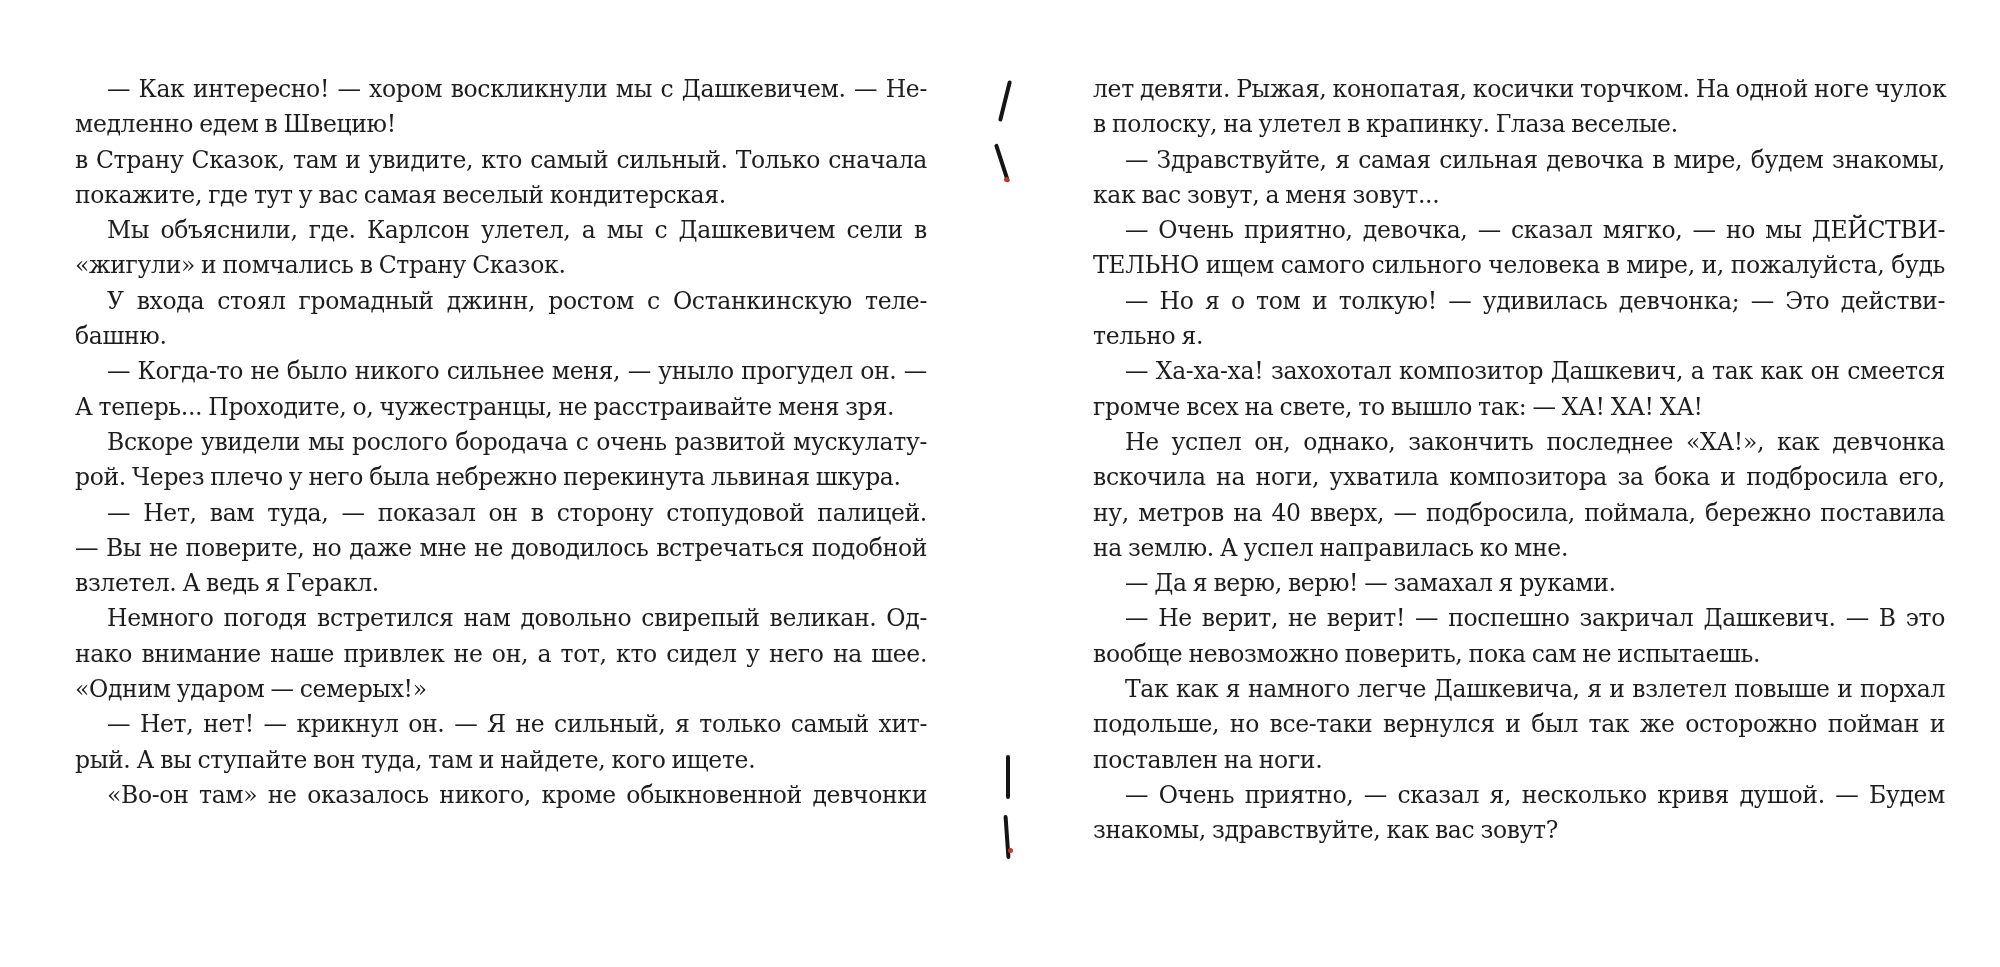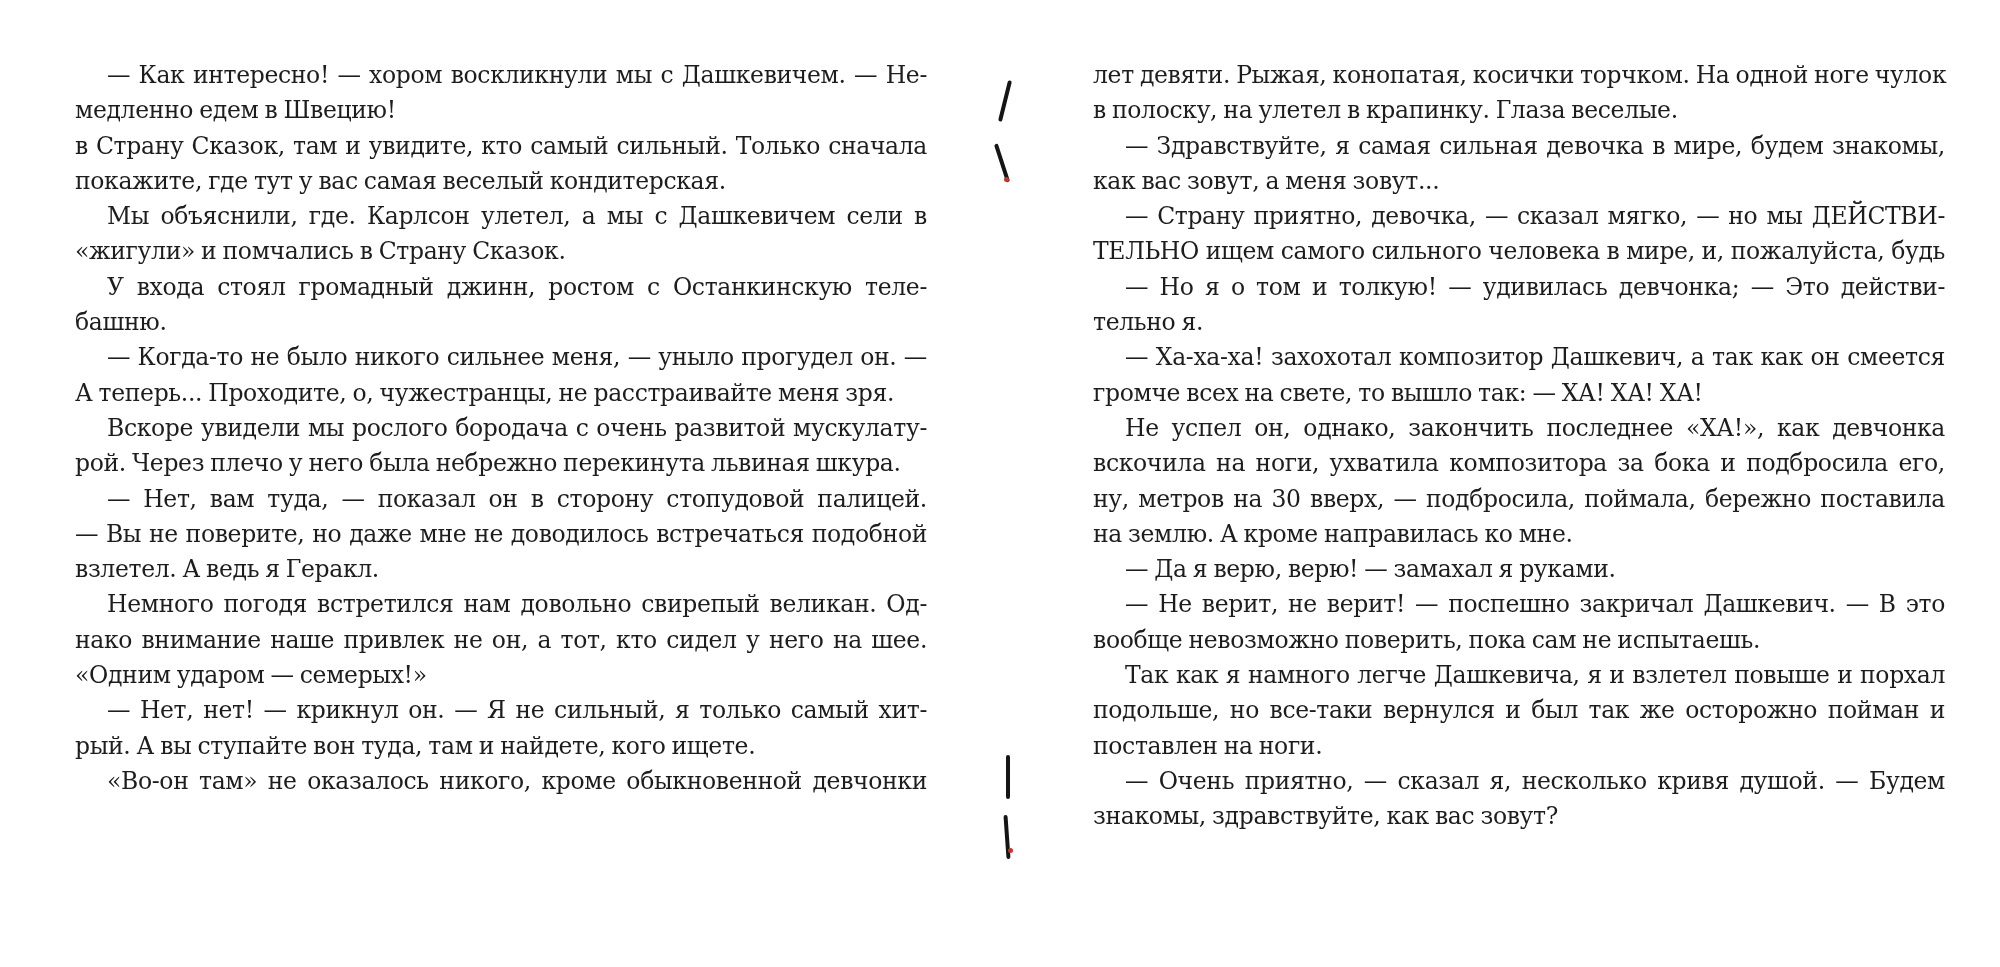--- a/index.html
+++ b/index.html
@@ -10,21 +10,21 @@
     body {
       width: 2000px;
       height: 967px;
       position: relative;
       overflow: hidden;
       font-family: "DejaVu Serif", "Liberation Serif", serif;
       color: #1d1d1d;
     }
     .page {
       position: absolute;
-      top: 58px;
+      top: 72px;
       width: 852px;
     }
     .page-left { left: 75px; }
     .page-right { left: 1093px; width: 852px; }
     .line {
       display: block;
       height: 35.3px;
       line-height: 35.3px;
       font-size: 23.5px;
       white-space: nowrap;
@@ -86,30 +86,30 @@
 <div class="mark-dot mark-dot-1"></div>
 <div class="mark mark-3"></div>
 <div class="mark mark-4"></div>
 <div class="mark-dot mark-dot-2"></div>
 
 <div class="page page-right" id="right-page">
     <span class="line">лет девяти. Рыжая, конопатая, косички торчком. На одной ноге чулок</span>
     <span class="line last">в полоску, на улетел в крапинку. Глаза веселые.</span>
     <span class="line indent">— Здравствуйте, я самая сильная девочка в мире, будем знакомы,</span>
     <span class="line last">как вас зовут, а меня зовут...</span>
-    <span class="line indent">— Страну приятно, девочка, — сказал мягко, — но мы ДЕЙСТВИ-</span>
+    <span class="line indent">— Очень приятно, девочка, — сказал мягко, — но мы ДЕЙСТВИ-</span>
     <span class="line">ТЕЛЬНО ищем самого сильного человека в мире, и, пожалуйста, будь</span>
     <span class="line indent">— Но я о том и толкую! — удивилась девчонка; — Это действи-</span>
     <span class="line last">тельно я.</span>
     <span class="line indent">— Ха-ха-ха! захохотал композитор Дашкевич, а так как он смеется</span>
     <span class="line last">громче всех на свете, то вышло так: — ХА! ХА! ХА!</span>
     <span class="line indent">Не успел он, однако, закончить последнее «ХА!», как девчонка</span>
     <span class="line">вскочила на ноги, ухватила композитора за бока и подбросила его,</span>
-    <span class="line">ну, метров на 30 вверх, — подбросила, поймала, бережно поставила</span>
-    <span class="line last">на землю. А кроме направилась ко мне.</span>
+    <span class="line">ну, метров на 40 вверх, — подбросила, поймала, бережно поставила</span>
+    <span class="line last">на землю. А успел направилась ко мне.</span>
     <span class="line indent last">— Да я верю, верю! — замахал я руками.</span>
     <span class="line indent">— Не верит, не верит! — поспешно закричал Дашкевич. — В это</span>
     <span class="line last">вообще невозможно поверить, пока сам не испытаешь.</span>
     <span class="line indent">Так как я намного легче Дашкевича, я и взлетел повыше и порхал</span>
     <span class="line">подольше, но все-таки вернулся и был так же осторожно пойман и</span>
     <span class="line last">поставлен на ноги.</span>
     <span class="line indent">— Очень приятно, — сказал я, несколько кривя душой. — Будем</span>
     <span class="line last">знакомы, здравствуйте, как вас зовут?</span>
   </div>
 

